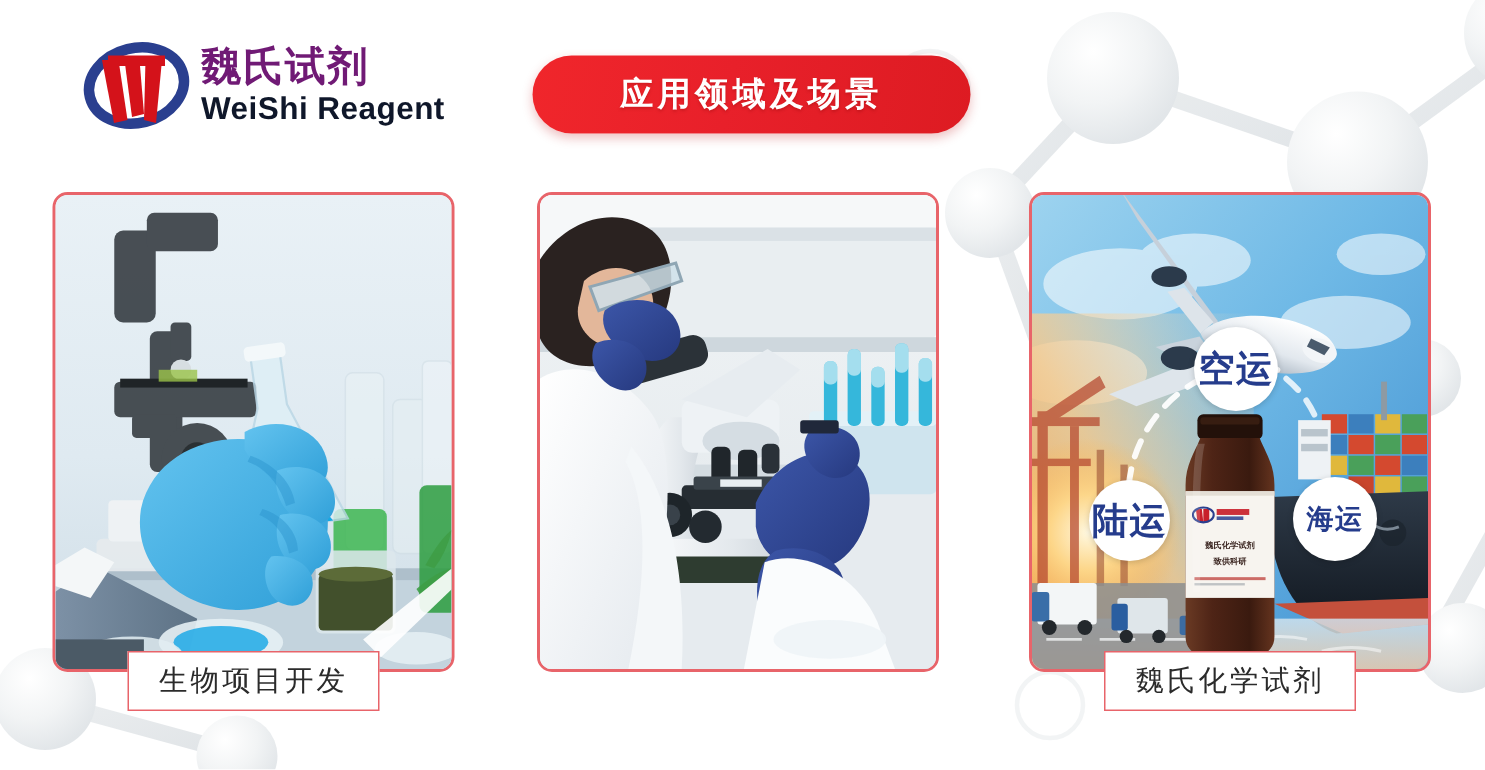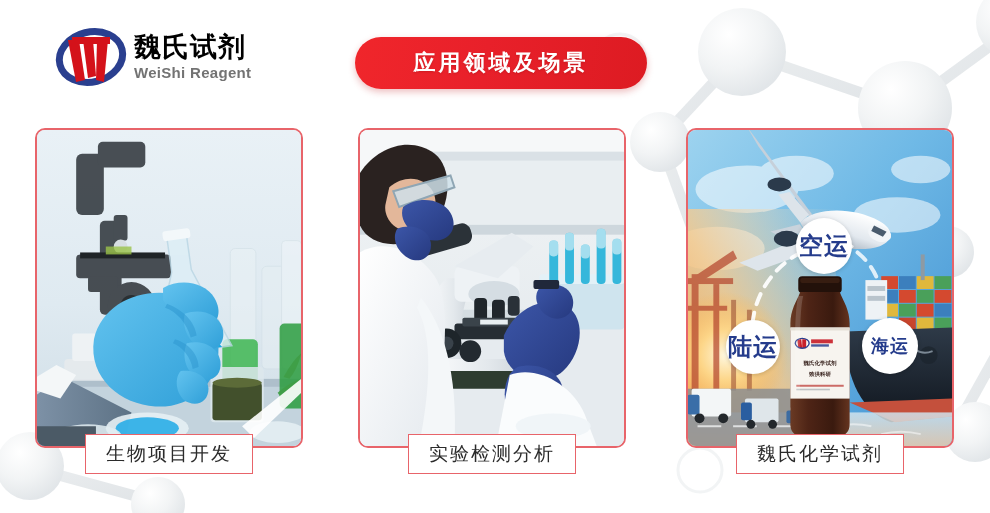--- a/index.html
+++ b/index.html
@@ -63,28 +63,28 @@
   #logo-text-block {
     margin-left: 4px;
     display: flex;
     flex-direction: column;
     justify-content: center;
     line-height: 1;
   }
   #logo-cn {
     font-size: 27px;
     font-weight: 700;
-    color: #000000;
+    color: #701a75;
     letter-spacing: 1px;
     white-space: nowrap;
   }
   #logo-en {
-    font-size: 15px;
+    font-size: 21px;
     font-weight: 600;
-    color: #737373;
+    color: #0f172a;
     letter-spacing: 0.3px;
     margin-top: 4px;
     white-space: nowrap;
   }
 
   
   #title-pill {
     position: absolute;
     left: 355px;
     top: 37px;
@@ -489,23 +489,20 @@
             <path d="M160,240 C182,234 206,246 206,266 C206,290 186,306 164,300
                      C144,294 140,250 160,240 Z"></path>
           </g>
           <rect x="176" y="152" width="26" height="9" rx="2" fill="#20283a"></rect>
 
           <path d="M152,248 C178,238 214,256 228,288 L240,320 L138,320 Z" fill="#fafcfd"></path>
 
           <ellipse cx="196" cy="300" rx="38" ry="13" fill="#eef4f7" opacity="0.9"></ellipse>
         </svg>
       </div>
-      <div class="card-caption">
-        <span class="card-caption-text">实验检测分析</span>
-      </div>
     </div>
 
     <div class="card card-3">
       <div class="card-photo">
         <svg class="photo-svg" viewBox="0 0 268 320" preserveAspectRatio="xMidYMid slice">
           <defs>
             <linearGradient id="skyG" x1="0" y1="0" x2="1" y2="1">
               <stop offset="0%" stop-color="#9dd3ef"></stop>
               <stop offset="45%" stop-color="#6fb9e6"></stop>
               <stop offset="100%" stop-color="#3f8fd0"></stop>

